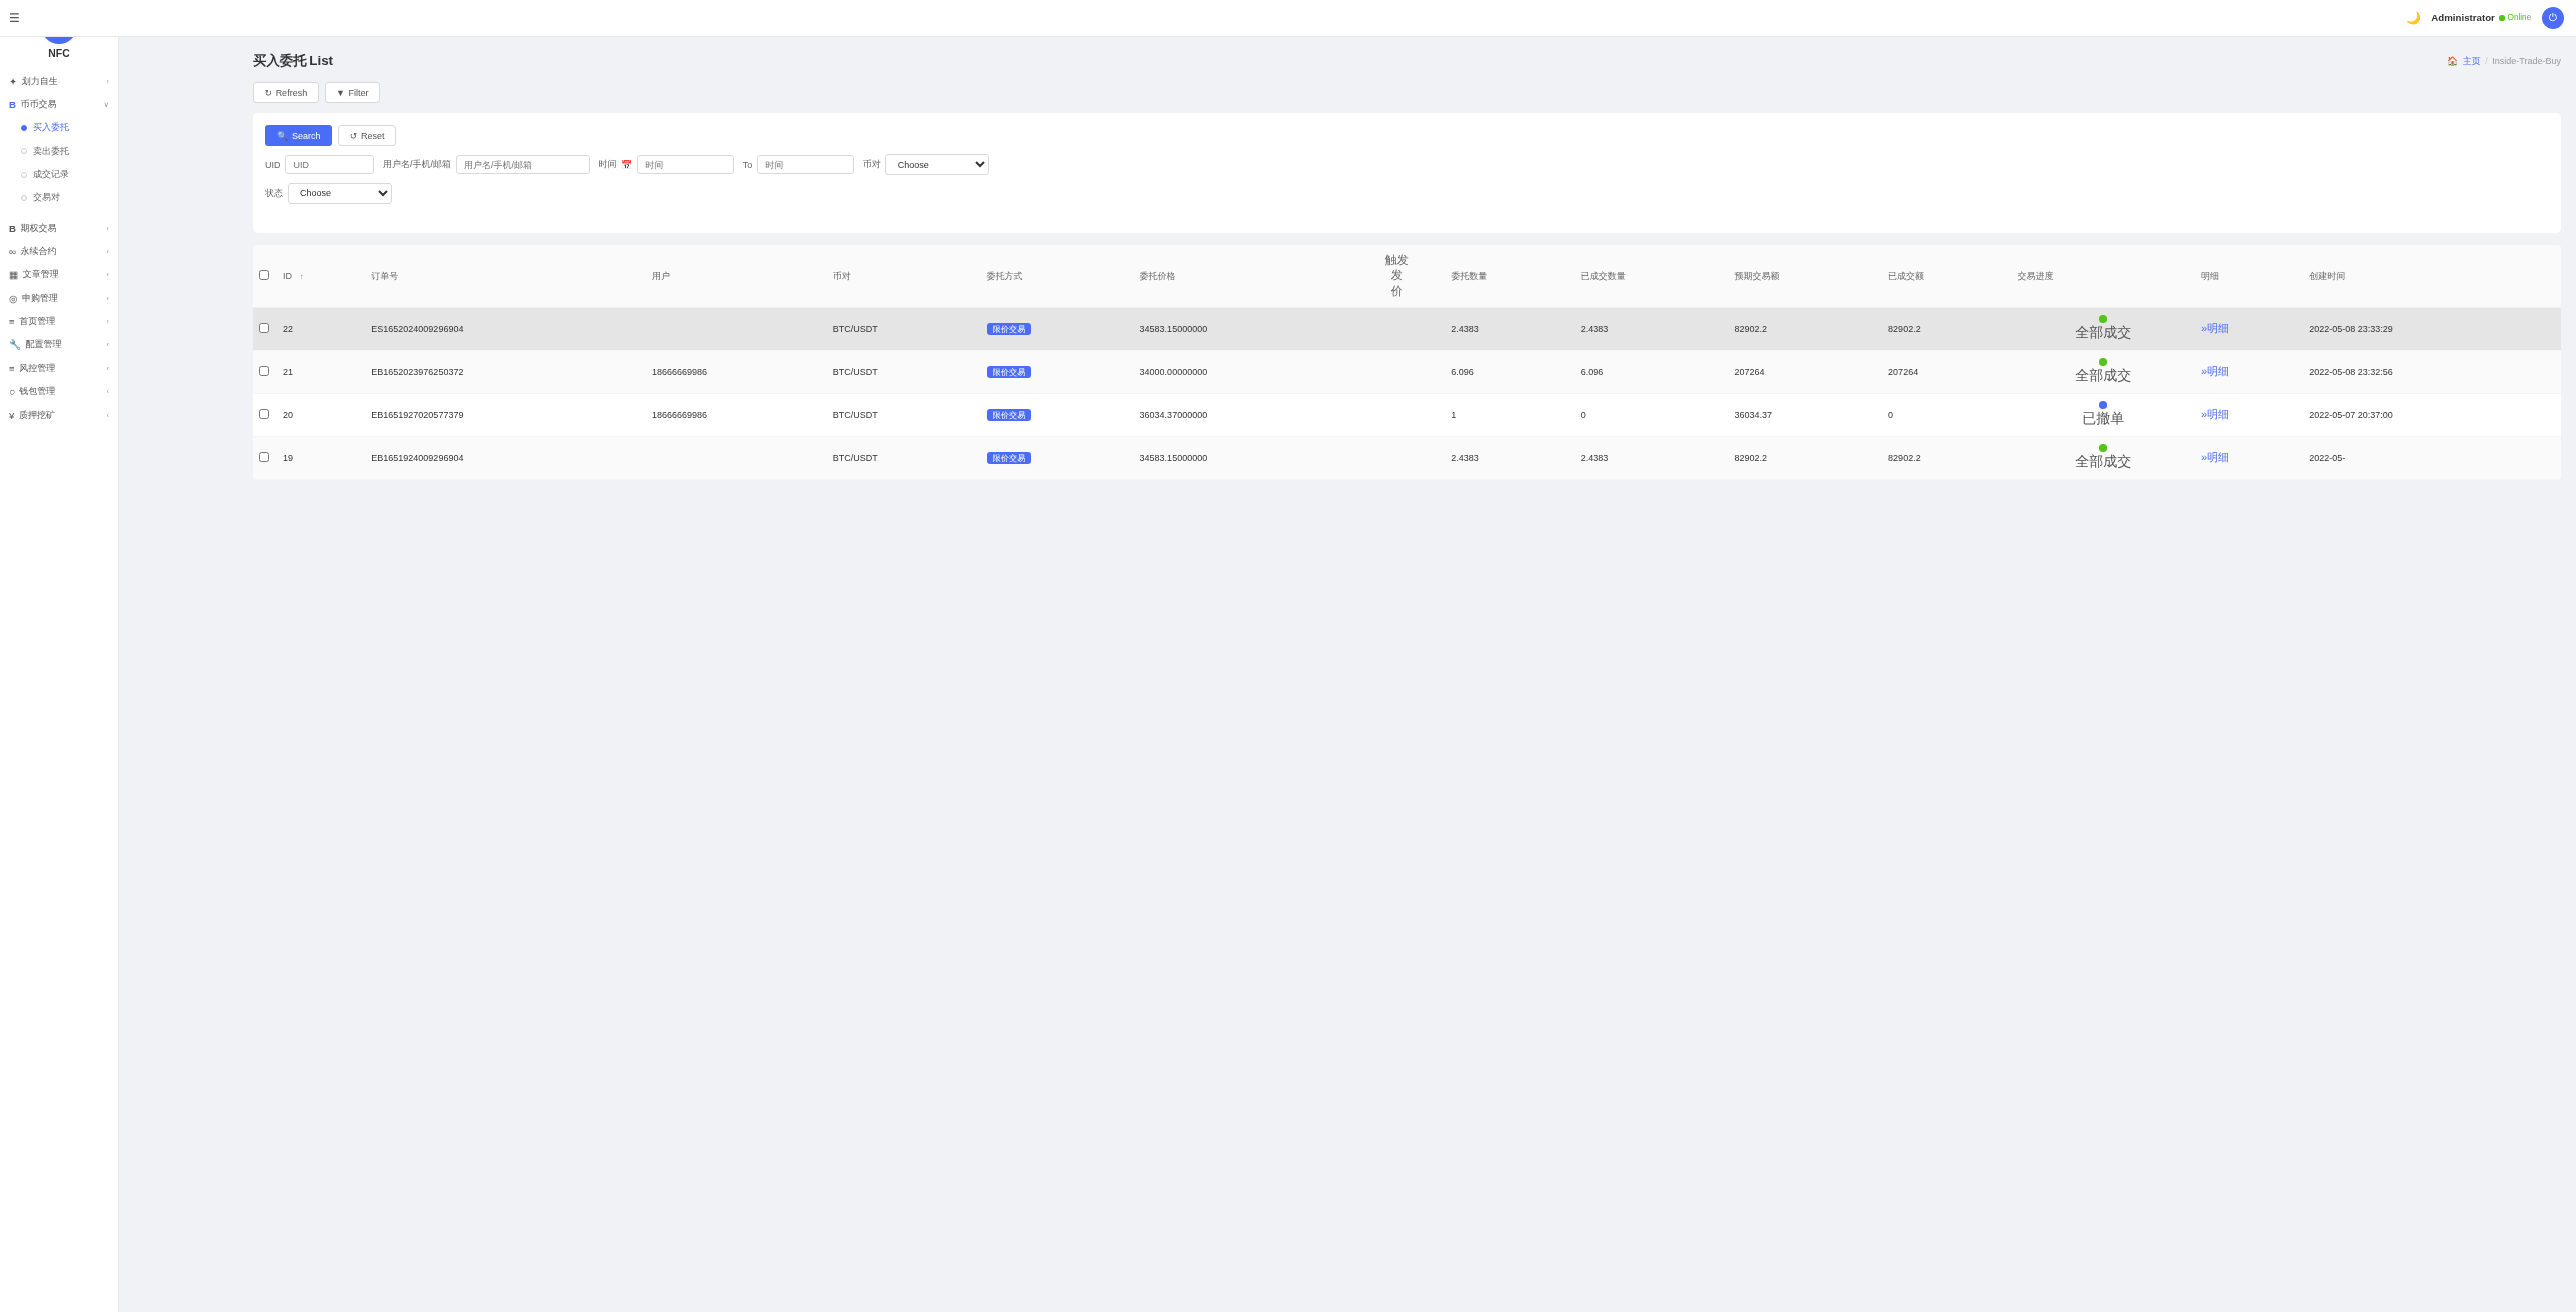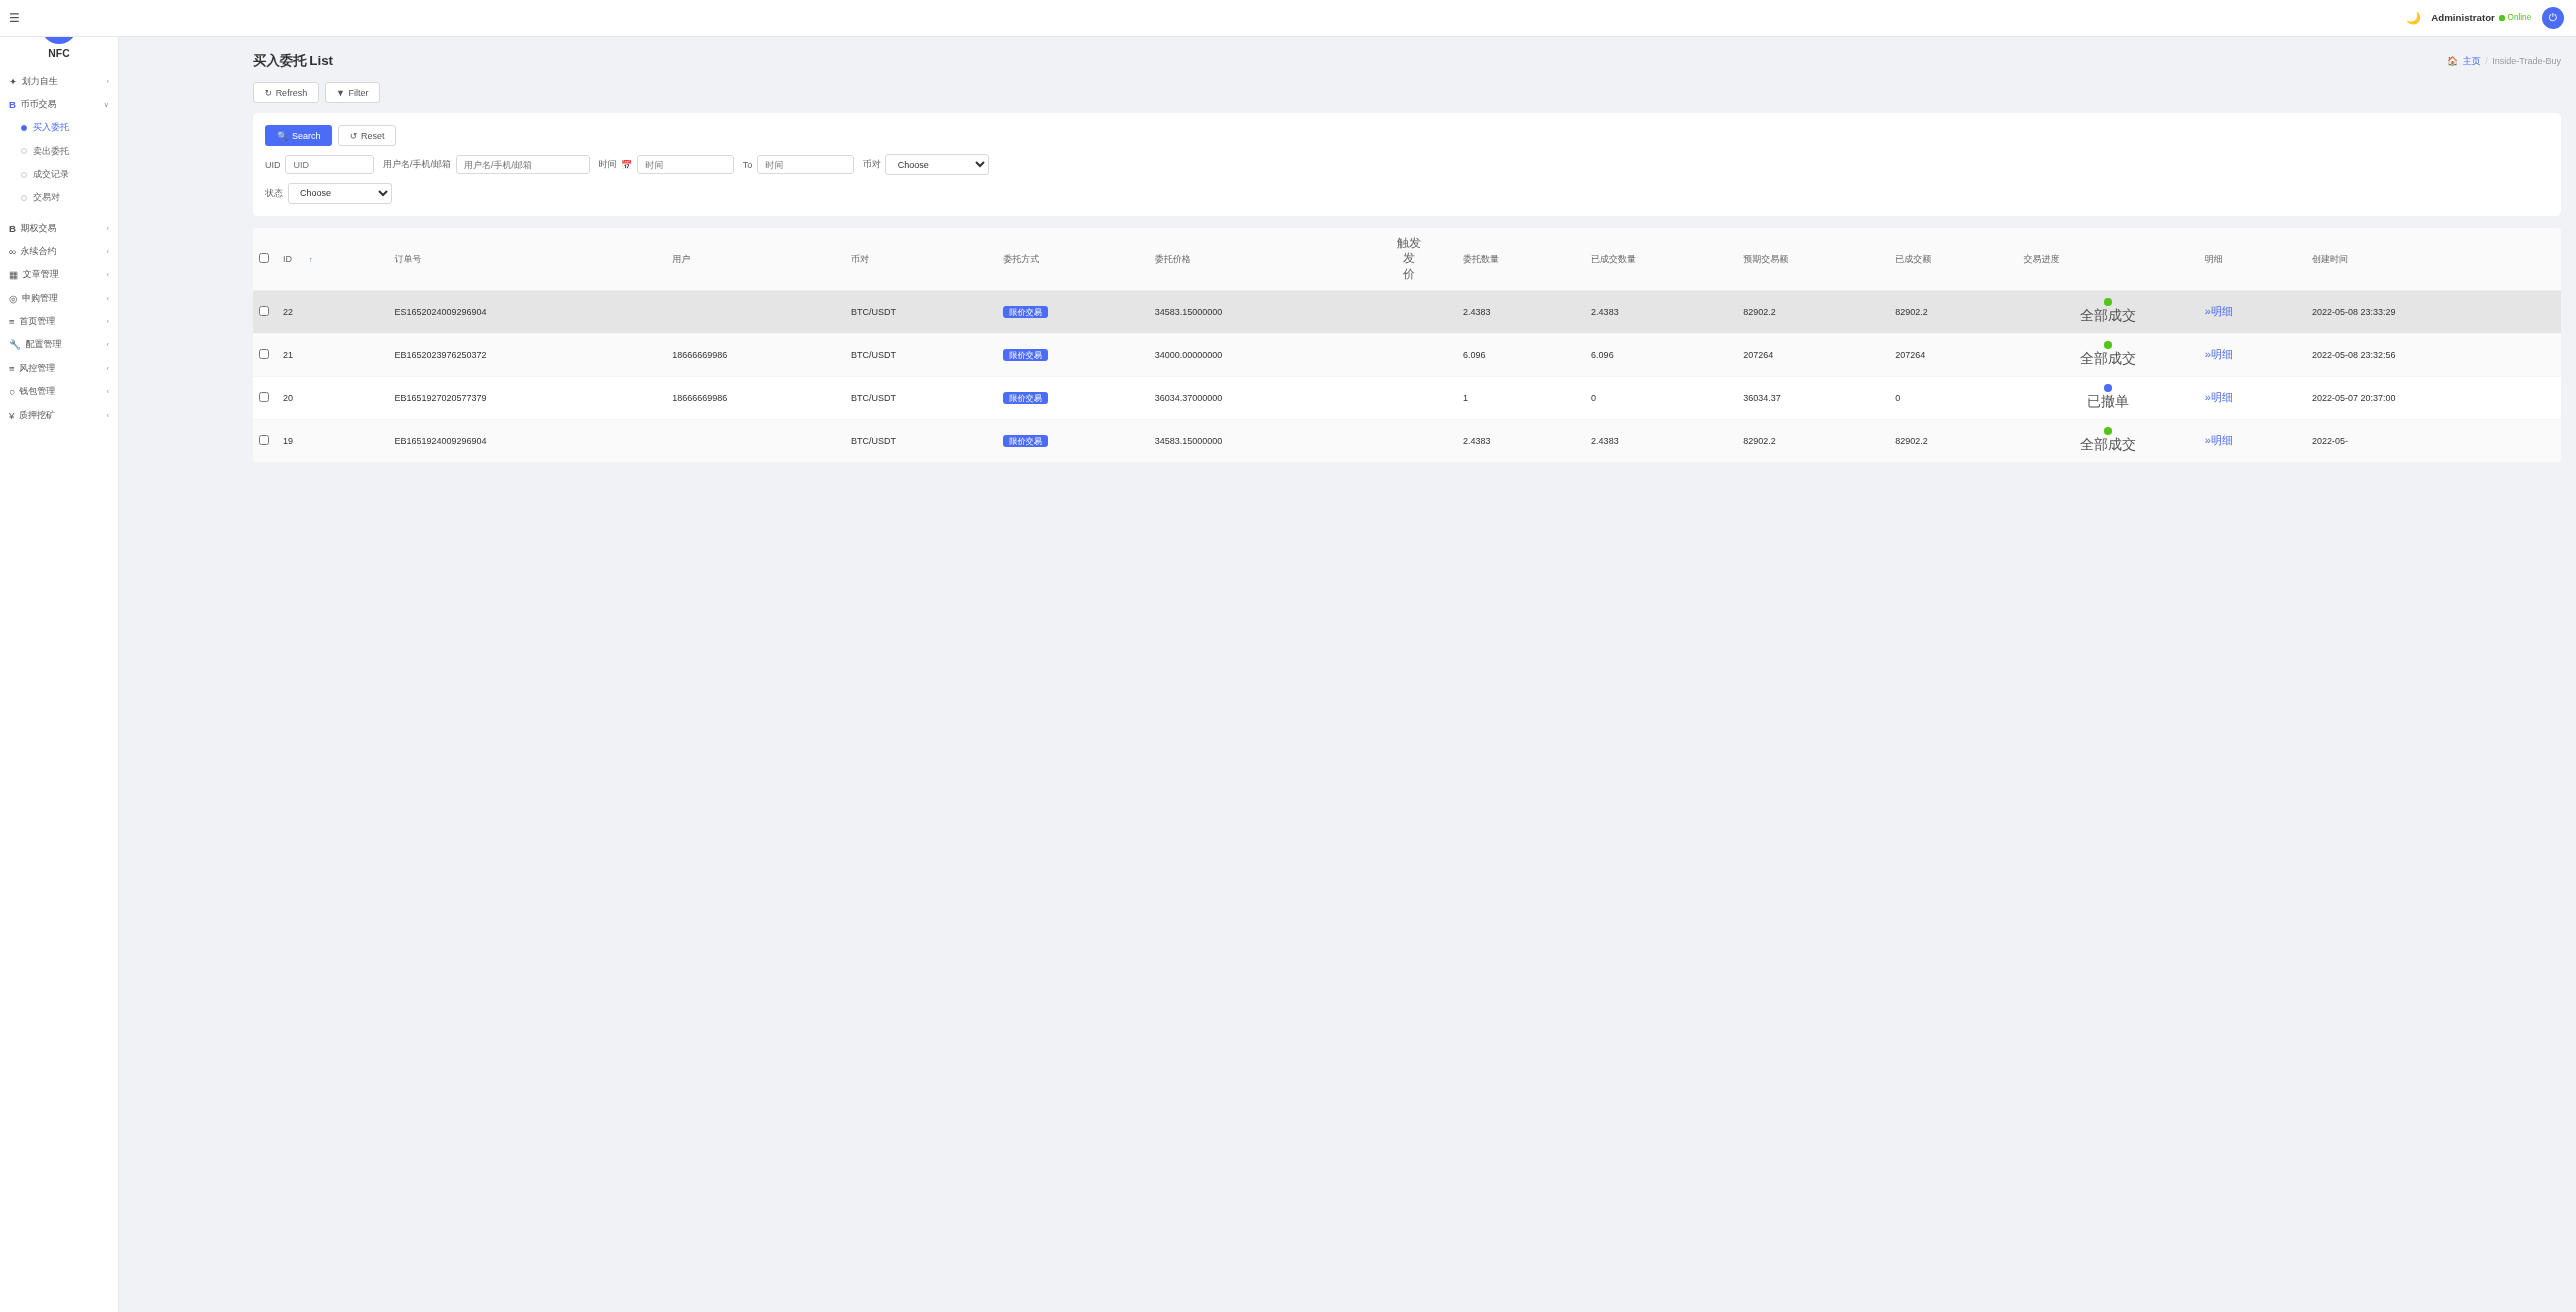--- a/index.html
+++ b/index.html
@@ -43,41 +43,41 @@
     .breadcrumb a { color: #4a6cf7; text-decoration: none; }
     .breadcrumb .sep { color: #ccc; }
 
     
     .btn { display: inline-flex; align-items: center; gap: 3.7px; padding: 4.5px 10.4px; border-radius: 3px; border: 0.7px solid #d9d9d9; background: #fff; cursor: pointer; font-size: 9px; color: #555; }
     .btn-group { display: flex; gap: 6px; margin-bottom: 10.4px; }
 
     
     .filter-panel { background: #fff; border-radius: 4.5px; padding: 12px; margin-bottom: 12px; }
     .filter-row { display: flex; align-items: center; gap: 9px; flex-wrap: wrap; margin-bottom: 7.5px; }
-    .filter-row:last-child { margin-bottom: 0; }
+    .filter-row:last-child { margin-bottom: 17px; }
     .filter-field { display: flex; align-items: center; gap: 4.5px; }
     .filter-label { font-size: 9px; color: #666; white-space: nowrap; }
     .filter-input { border: 0.7px solid #d9d9d9; border-radius: 3px; padding: 3.7px 7.5px; font-size: 9px; color: #333; outline: none; }
     .filter-input.uid { width: 89px; }
     .filter-input.user { width: 134px; }
     .filter-input.time { width: 97px; }
     .filter-select { border: 0.7px solid #d9d9d9; border-radius: 3px; padding: 3.7px 7.5px; font-size: 9px; color: #333; outline: none; background: #fff; cursor: pointer; min-width: 104px; }
     .filter-actions { display: flex; gap: 6px; margin-bottom: 7.5px; }
     .search-btn { display: inline-flex; align-items: center; gap: 3.7px; padding: 4.5px 12px; background: #4a6cf7; border: none; border-radius: 3px; color: white; font-size: 9px; cursor: pointer; }
     .reset-btn { display: inline-flex; align-items: center; gap: 3.7px; padding: 4.5px 10.4px; background: #fff; border: 0.7px solid #d9d9d9; border-radius: 3px; color: #555; font-size: 9px; cursor: pointer; }
 
     
     .table-wrapper { background: #fff; border-radius: 4.5px; overflow: hidden; }
     table { width: 100%; border-collapse: collapse; }
     thead tr { background: #fafafa; border-bottom: 0.7px solid #f0f0f0; }
     th { padding: 7.5px 6px; font-size: 9px; color: #666; font-weight: 500; text-align: left; white-space: nowrap; }
     td { padding: 7.5px 6px; font-size: 9px; color: #333; border-bottom: 0.7px solid #f5f5f5; vertical-align: middle; }
     .checkbox-cell { width: 24px; }
     input[type="checkbox"] { width: 10.4px; height: 10.4px; cursor: pointer; }
-    .th-id { display: flex; align-items: center; gap: 17px; }
+    .th-id { display: flex; align-items: center; gap: 8px; }
     .sort-arrow { font-size: 7.5px; color: #4a6cf7; }
     .tag-limit { background: #4a6cf7; color: white; border-radius: 3px; padding: 1.5px 6px; font-size: 8.2px; white-space: nowrap; }
     .progress-col { display: flex; flex-direction: column; align-items: center; gap: 1.5px; font-size: 14px; color: #555; }
     .progress-dot { width: 7.5px; height: 7.5px; border-radius: 50%; }
     .detail-link { color: #4a6cf7; cursor: pointer; font-size: 11px; }
     .th-trigger { display: flex; flex-direction: column; align-items: center; font-size: 12px; line-height: 1.3; }
   </style>
 </head>
 <body>
 

